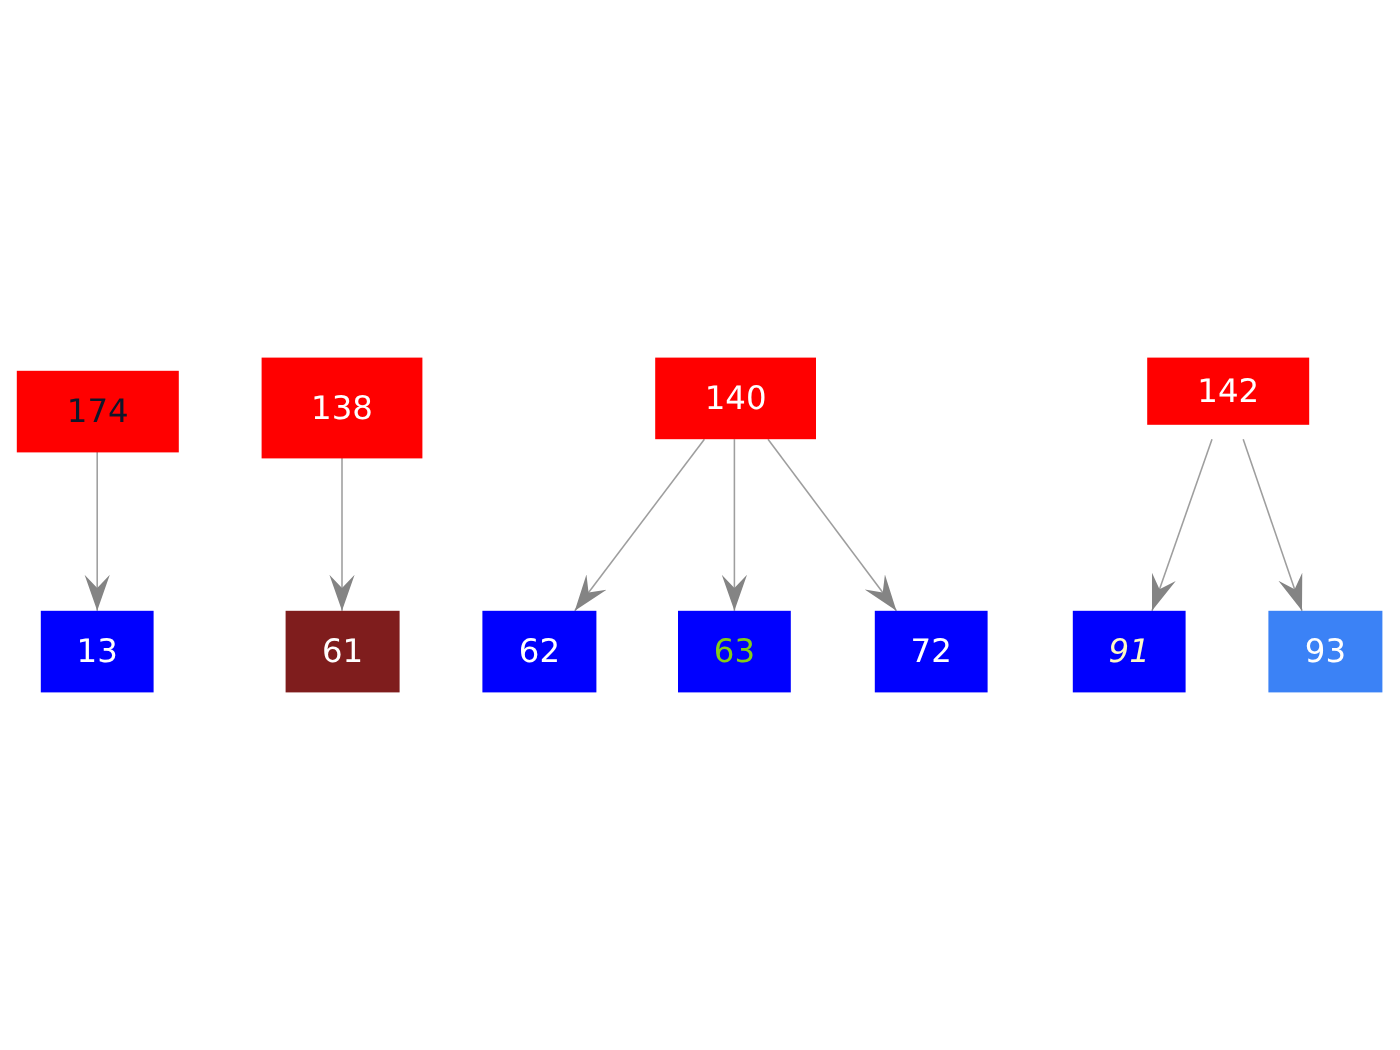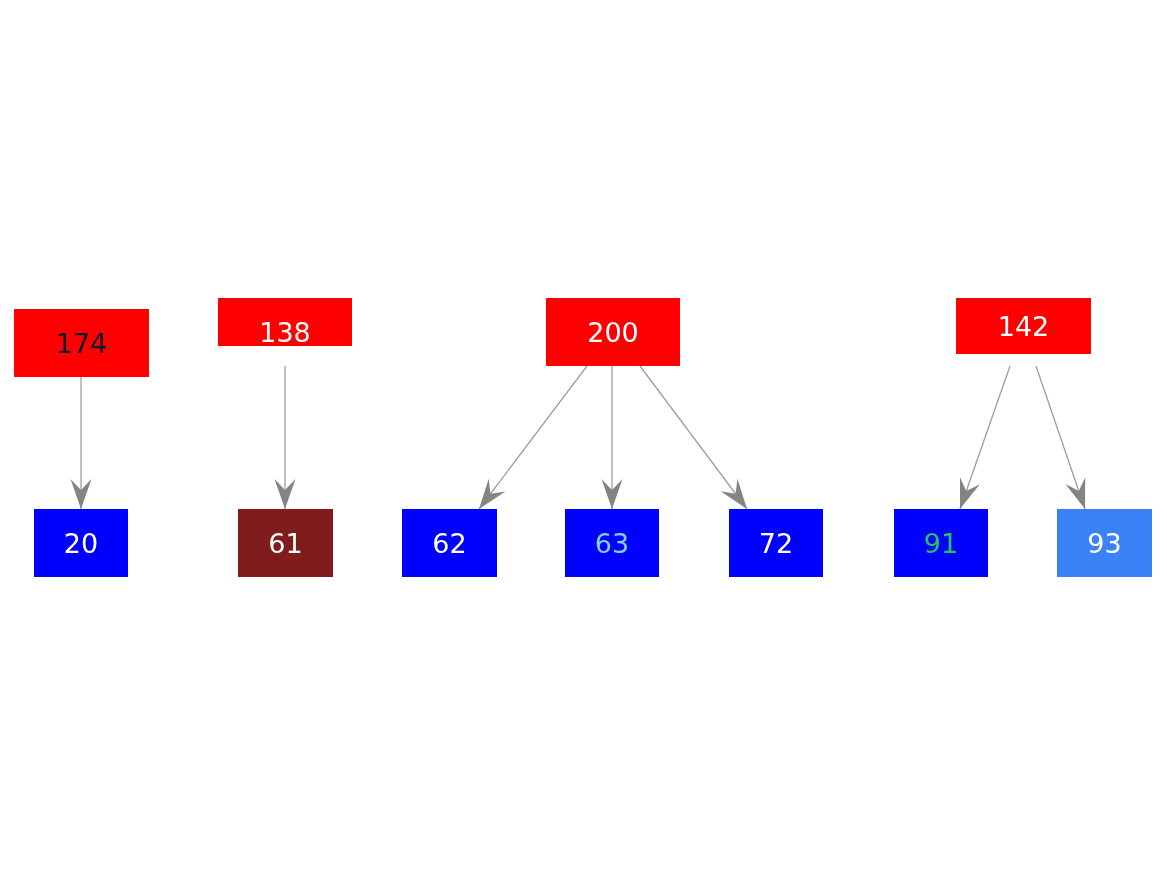--- a/index.html
+++ b/index.html
@@ -48,44 +48,44 @@
         <line x1="612" y1="366" x2="612" y2="509" stroke="#9e9e9e" stroke-width="1.3" marker-end="url(#vee)"></line>
         <line x1="640" y1="366" x2="747" y2="509" stroke="#9e9e9e" stroke-width="1.3" marker-end="url(#vee)"></line>
         <line x1="1010" y1="366" x2="960" y2="509" stroke="#9e9e9e" stroke-width="1.3" marker-end="url(#vee)"></line>
         <line x1="1036" y1="366" x2="1085" y2="509" stroke="#9e9e9e" stroke-width="1.3" marker-end="url(#vee)"></line>
       </g>
   </svg>
   <div id="node-layer">
       <div class="node parent" style="left: 14px; top: 298px; width: 135px; height: 68px; background: rgb(255, 0, 0); color: #0f172a; margin-top: 11px;">
         <span>174</span>
       </div>
-      <div class="node parent" style="left: 218px; top: 298px; width: 134px; height: 48px; background: rgb(255, 0, 0); color: rgb(255, 255, 255); align-items: flex-end;">
+      <div class="node parent" style="left: 218px; top: 298px; width: 134px; height: 84px; background: rgb(255, 0, 0); color: rgb(255, 255, 255);">
         <span>138</span>
       </div>
       <div class="node parent" style="left: 546px; top: 298px; width: 134px; height: 68px; background: rgb(255, 0, 0); color: rgb(255, 255, 255);">
-        <span>200</span>
+        <span>140</span>
       </div>
       <div class="node parent" style="left: 956px; top: 298px; width: 135px; height: 56px; background: rgb(255, 0, 0); color: rgb(255, 255, 255);">
         <span>142</span>
       </div>
       <div class="node child" style="left: 34px; top: 509px; width: 94px; height: 68px; background: rgb(0, 0, 255); color: rgb(255, 255, 255);">
-        <span>20</span>
+        <span>13</span>
       </div>
       <div class="node child" style="left: 238px; top: 509px; width: 95px; height: 68px; background: #7f1d1d; color: rgb(255, 255, 255);">
         <span>61</span>
       </div>
       <div class="node child" style="left: 402px; top: 509px; width: 95px; height: 68px; background: rgb(0, 0, 255); color: rgb(255, 255, 255); text-align: center;">
         <span>62</span>
       </div>
-      <div class="node child" style="left: 565px; top: 509px; width: 94px; height: 68px; background: rgb(0, 0, 255); color: #7dd3fc;">
+      <div class="node child" style="left: 565px; top: 509px; width: 94px; height: 68px; background: rgb(0, 0, 255); color: #84cc16;">
         <span>63</span>
       </div>
       <div class="node child" style="left: 729px; top: 509px; width: 94px; height: 68px; background: rgb(0, 0, 255); color: rgb(255, 255, 255);">
         <span>72</span>
       </div>
-      <div class="node child" style="left: 894px; top: 509px; width: 94px; height: 68px; background: rgb(0, 0, 255); color: #22c55e;">
+      <div class="node child" style="left: 894px; top: 509px; width: 94px; height: 68px; background: rgb(0, 0, 255); color: #fef9c3; font-style: italic;">
         <span>91</span>
       </div>
       <div class="node child" style="left: 1057px; top: 509px; width: 95px; height: 68px; background: #3b82f6; color: rgb(255, 255, 255);">
         <span>93</span>
       </div>
     </div>
 </div>
 
 </body></html>

